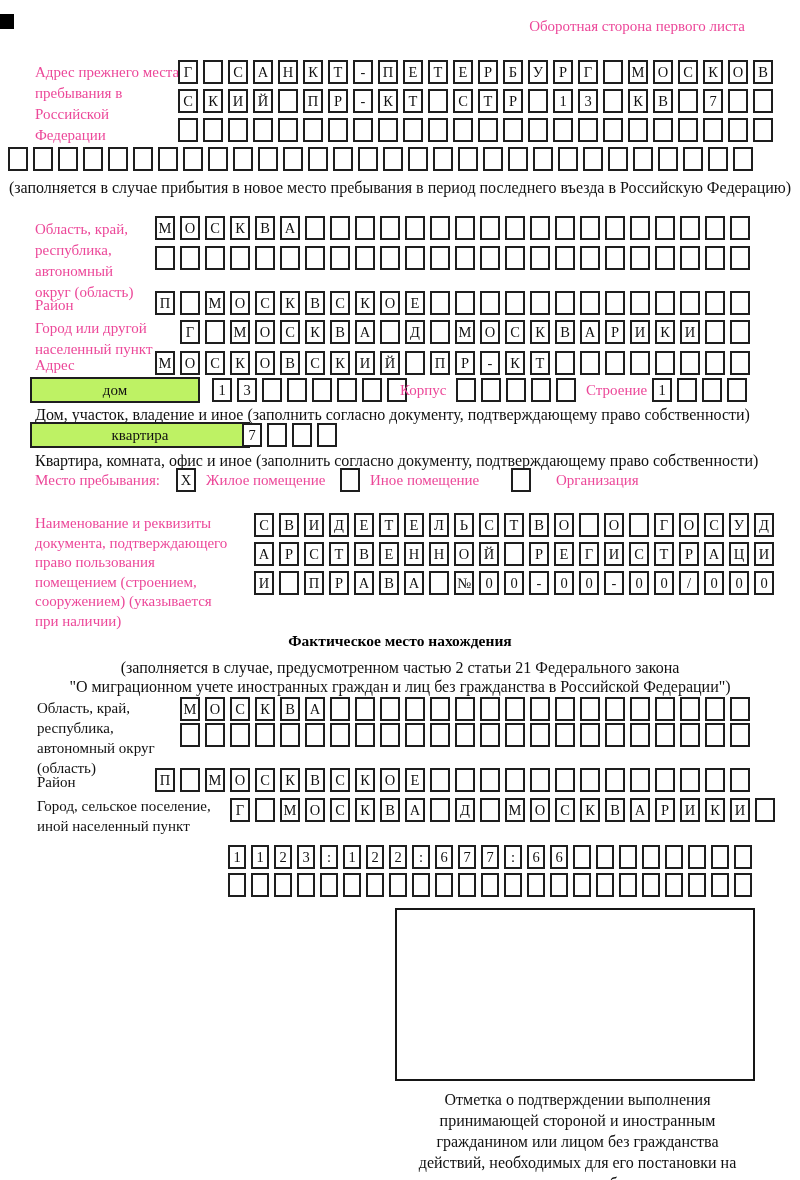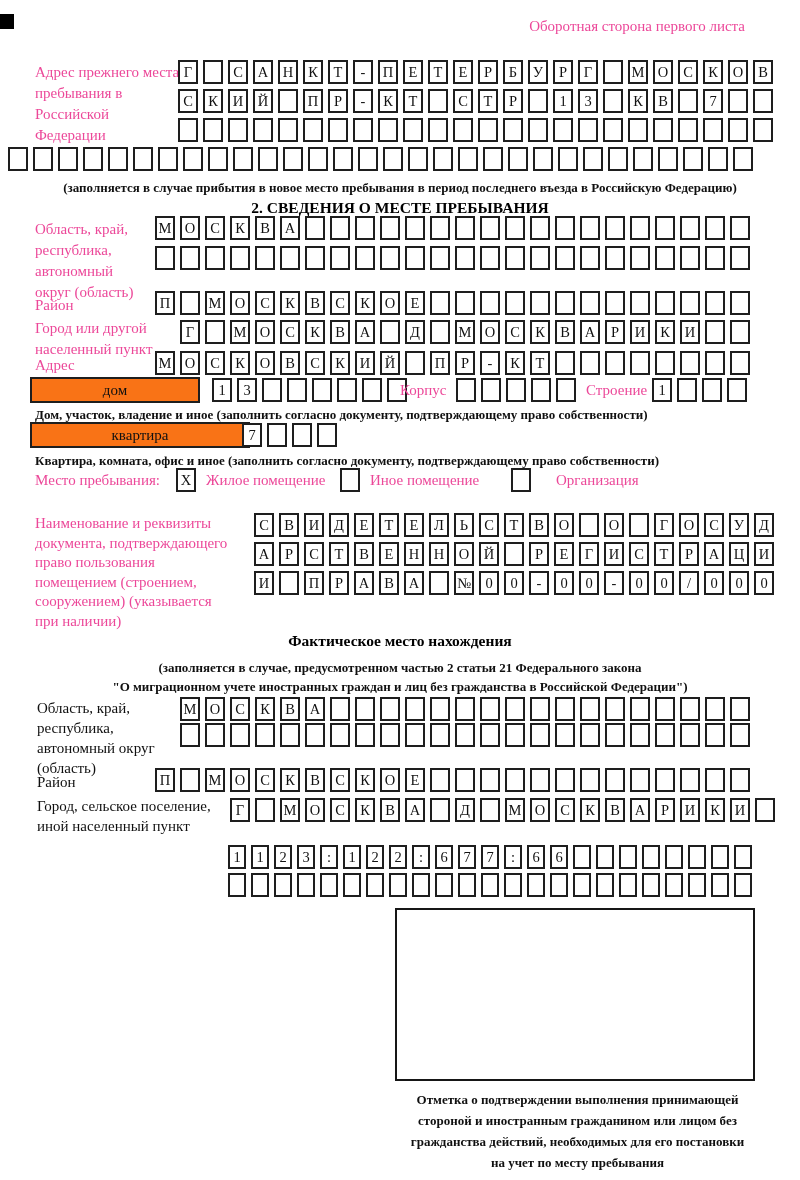--- a/index.html
+++ b/index.html
@@ -3,31 +3,31 @@
 <meta charset="utf-8">
 <style>
   html,body{margin:0;padding:0;background:#fff;}
   #page{
     position:relative;width:800px;height:1180px;background:#ffffff;
     font-family:"Liberation Serif","DejaVu Serif",serif;color:#111;overflow:hidden;
   }
   .abs{position:absolute;}
   .label{font-size:15px;line-height:21px;color:#ec4899;}
   .label-tight{font-size:15px;line-height:20px;color:#101010;}
-  .caption{font-size:13px;line-height:17px;color:#101010;font-weight:bold;}
+  .caption{font-size:16px;line-height:17px;color:#101010;}
   .title{font-size:15.5px;font-weight:bold;color:#000;}
   .cells{position:absolute;display:flex;gap:5px;}
   .cell{
     box-sizing:border-box;width:20px;height:24px;border:2px solid #1e1e1e;
     display:flex;align-items:center;justify-content:center;
     font-size:14.5px;line-height:1;background:#fff;flex:0 0 auto;
   }
   .cells.tight .cell{width:18px;}
   .labelbox{
-    box-sizing:border-box;border:2px solid #1e1e1e;background:#f97316;
+    box-sizing:border-box;border:2px solid #1e1e1e;background:#bef264;
     display:flex;align-items:center;justify-content:center;font-size:15px;
   }
   .checkbox{position:absolute;}
   .center{text-align:center;}
   .stamp-box{box-sizing:border-box;border:2.5px solid #161616;background:#fff;}
   .artifact{background:#000;}
 </style>
 </head>
 <body>
 
@@ -143,21 +143,20 @@
       <span class="cell"></span>
       <span class="cell"></span>
       <span class="cell"></span>
       <span class="cell"></span>
       <span class="cell"></span>
       <span class="cell"></span>
       <span class="cell"></span>
     </div>
   <div class="abs caption center" style="left:0;top:179px;width:800px;">(заполняется в случае прибытия в новое место пребывания в период последнего въезда в Российскую Федерацию)</div>
 
-  <div class="abs title center" style="left:0;top:199px;width:800px;">2. СВЕДЕНИЯ О МЕСТЕ ПРЕБЫВАНИЯ</div>
 
   <div class="abs label" style="left:35px;top:219px;width:115px;">Область, край, республика, автономный округ (область)</div>
   <div class="cells" style="left:155px;top:216px;">
       <span class="cell">М</span>
       <span class="cell">О</span>
       <span class="cell">С</span>
       <span class="cell">К</span>
       <span class="cell">В</span>
       <span class="cell">А</span>
       <span class="cell"></span>

